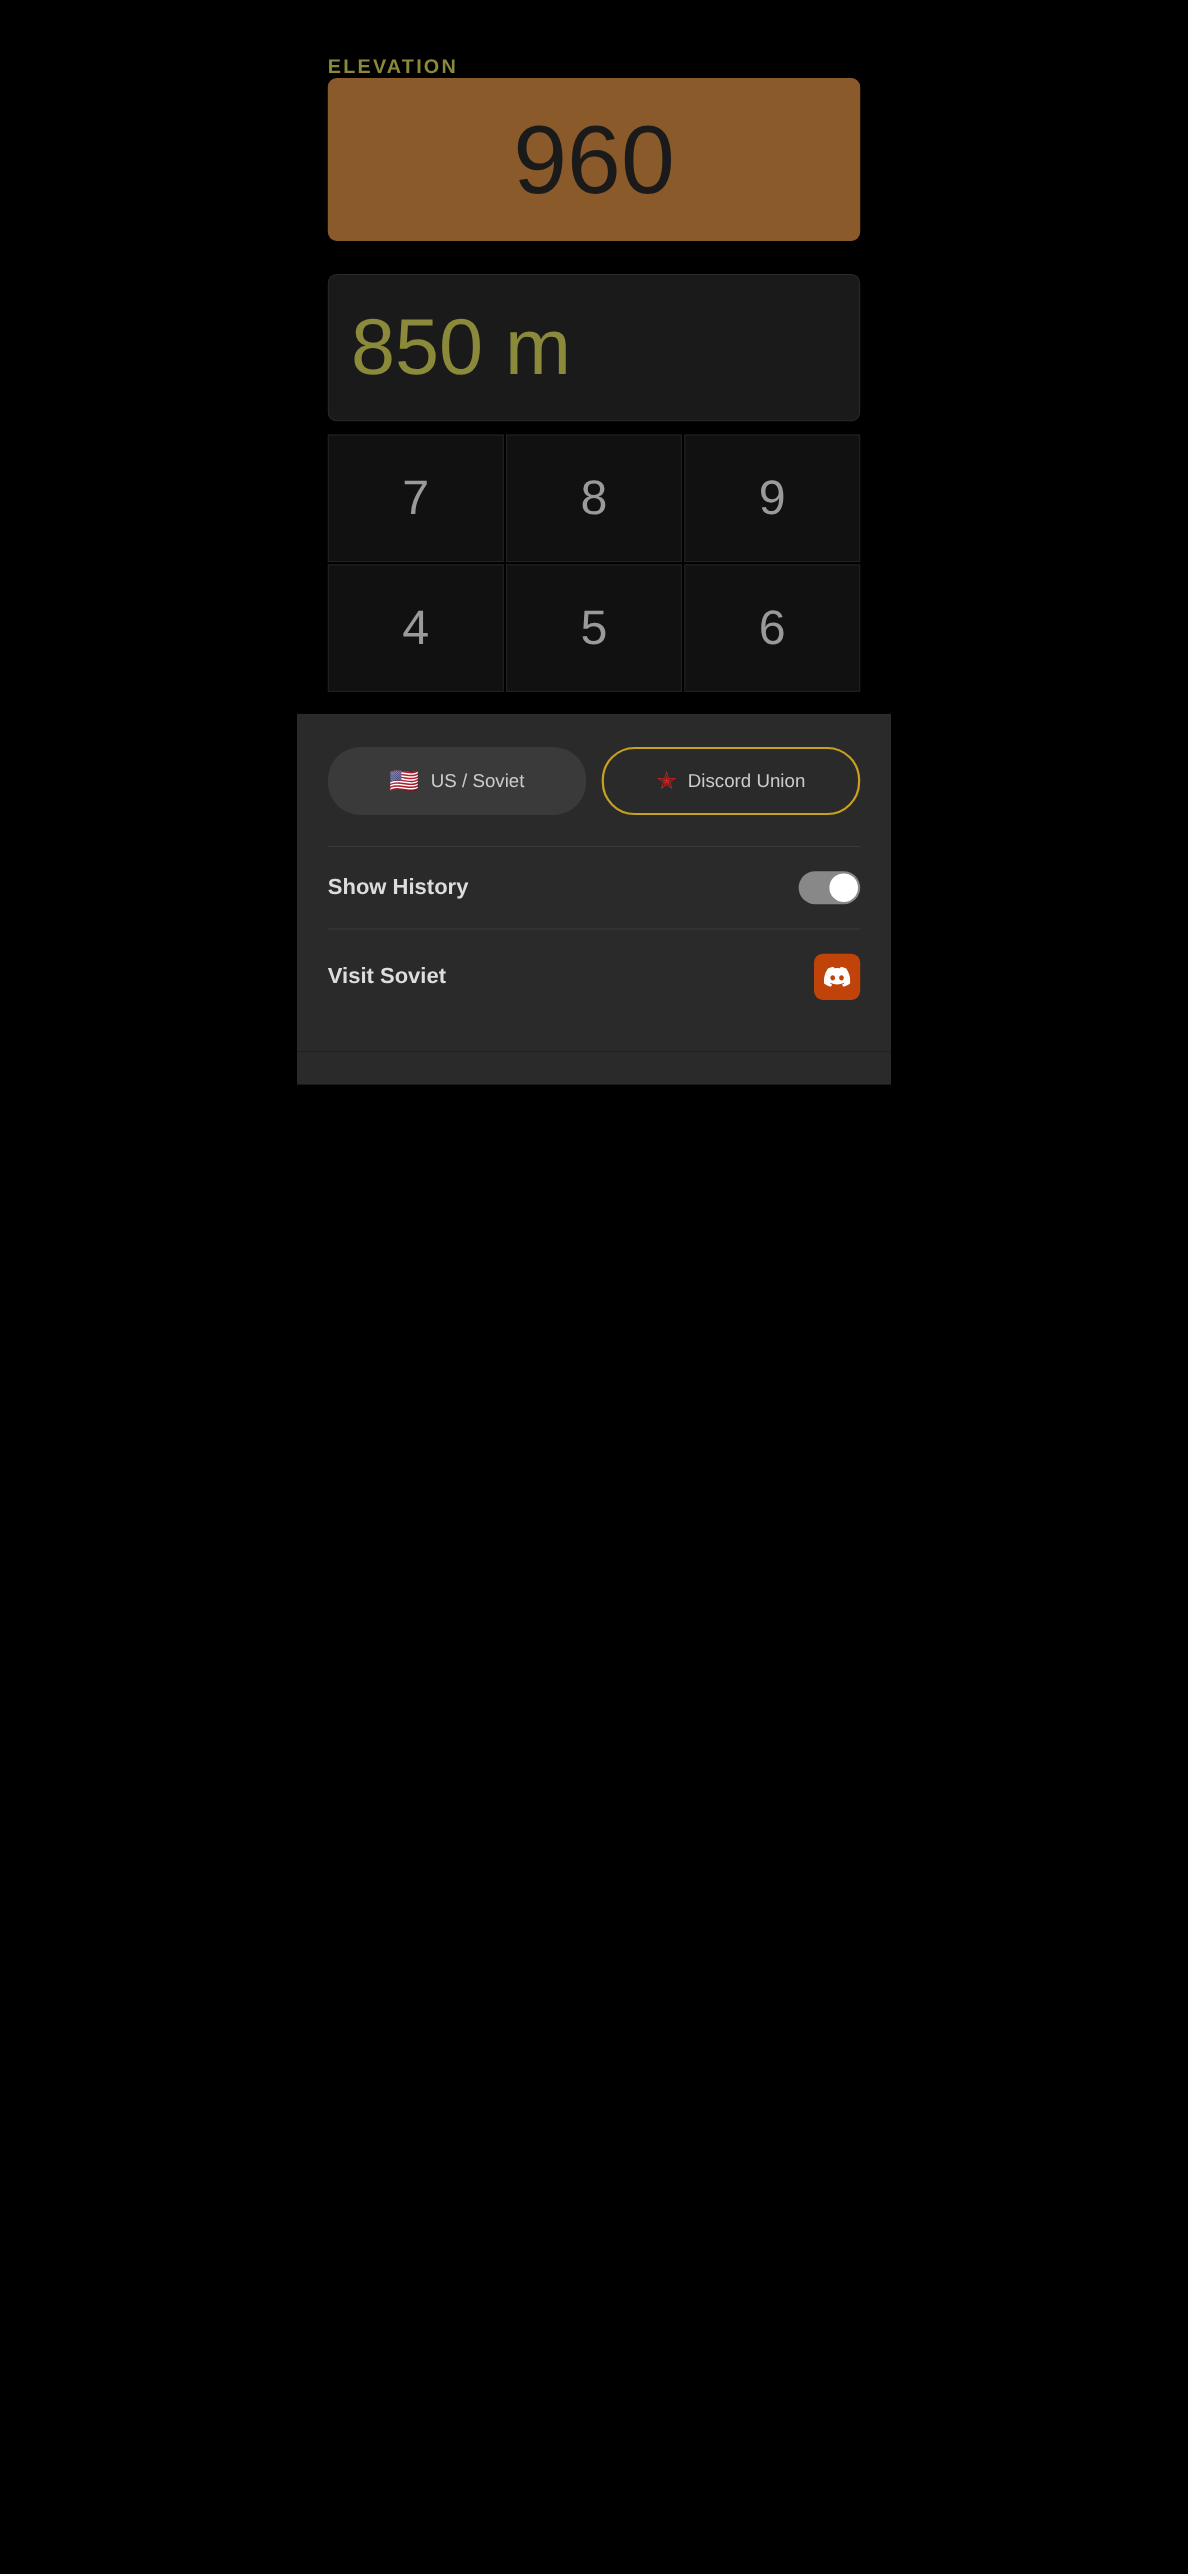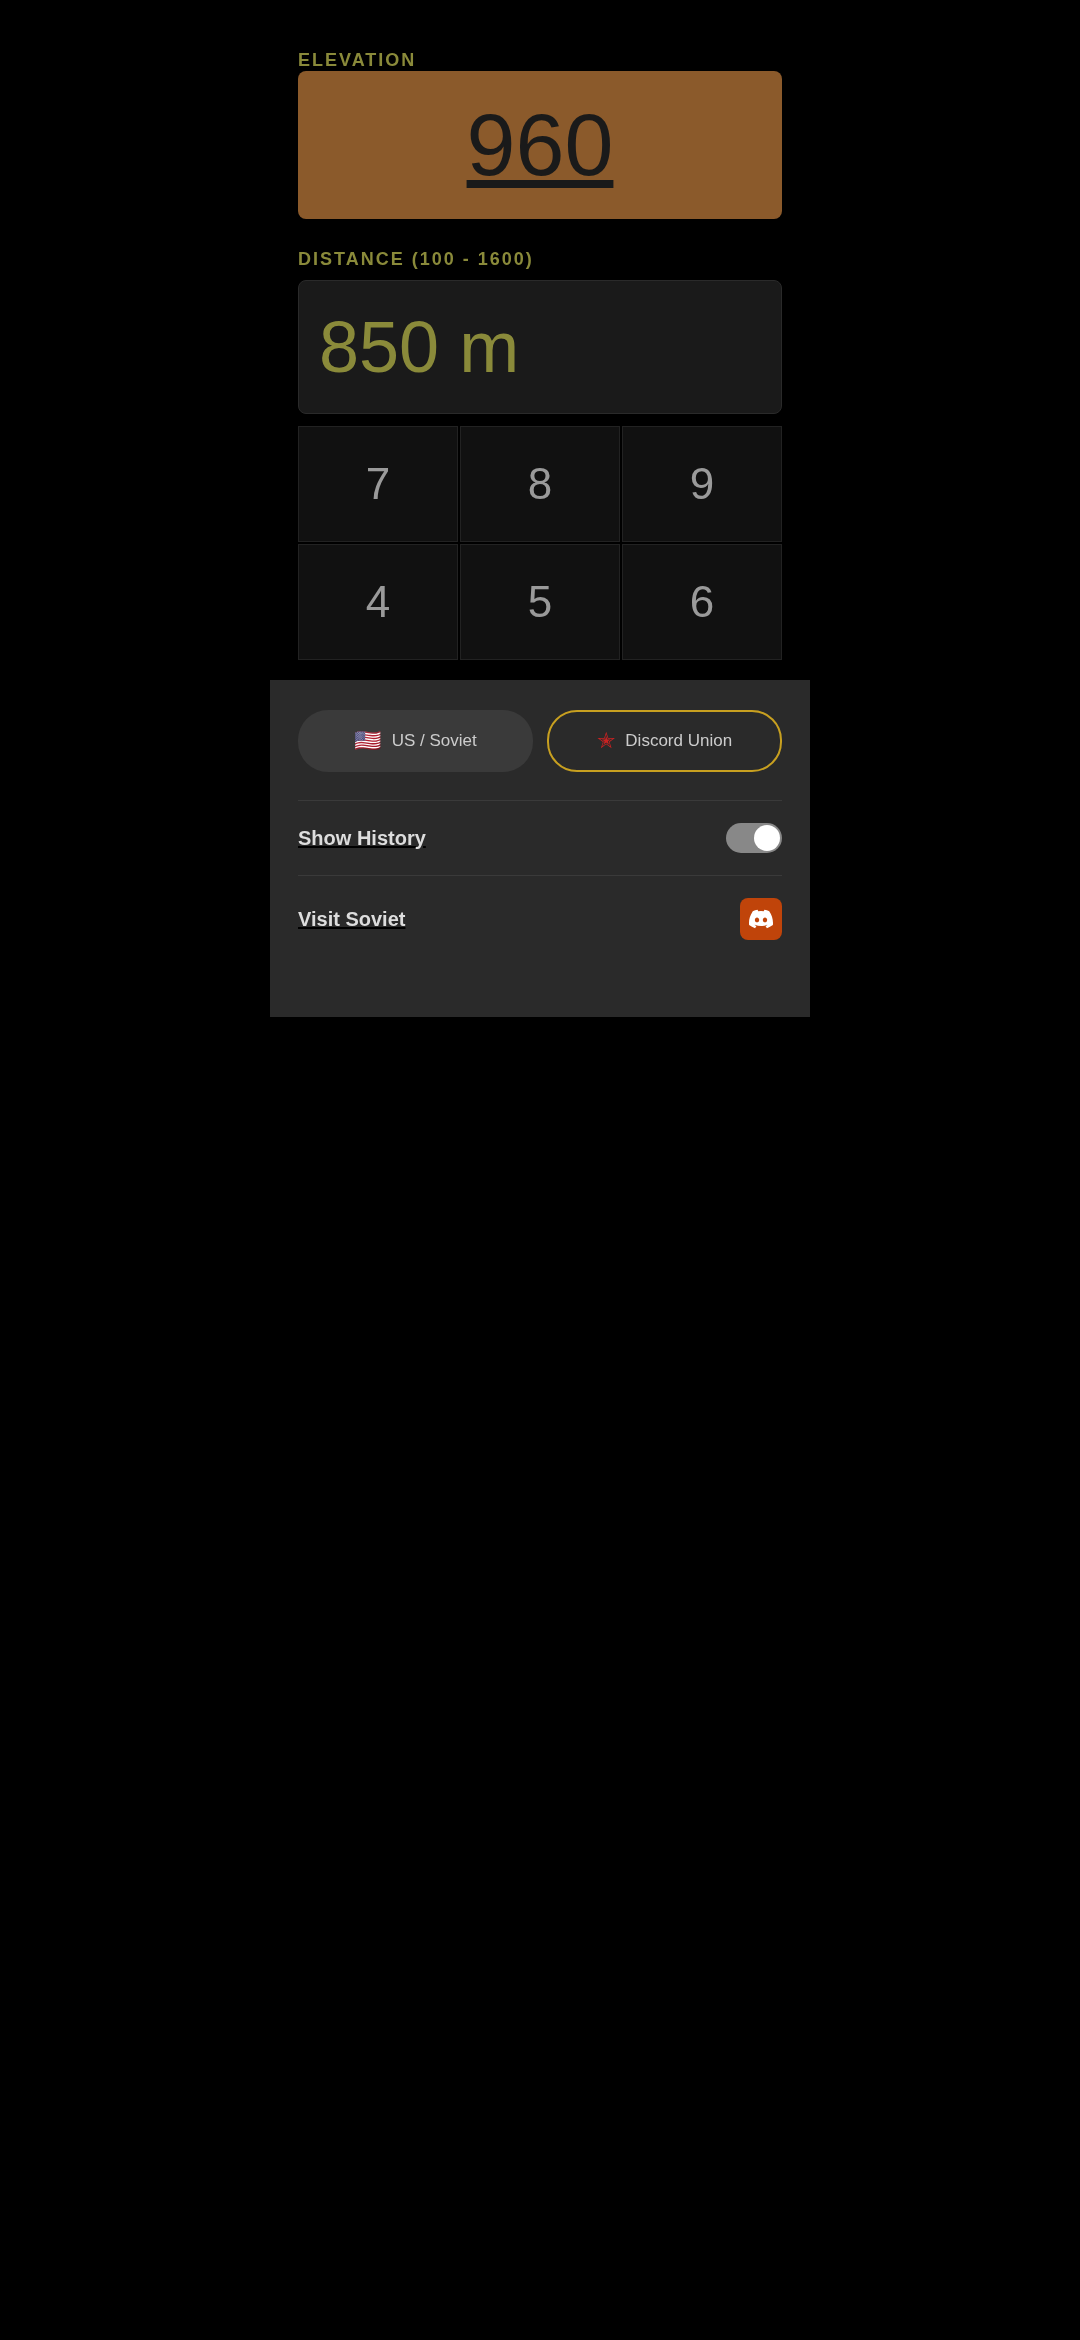--- a/index.html
+++ b/index.html
@@ -39,21 +39,20 @@
       padding: 30px;
       text-align: center;
       margin-bottom: 30px;
     }
 
     .elevation-value {
       color: #1a1a1a;
       font-size: 88px;
       font-weight: 300;
       line-height: 1;
-      text-decoration: underline;
     }
 
     .distance-label {
       color: #8a8a3a;
       font-size: 18px;
       font-weight: 600;
       letter-spacing: 2px;
       margin-bottom: 10px;
     }
 
@@ -135,21 +134,20 @@
     .faction-flag {
       font-size: 22px;
     }
 
     .settings-row {
       display: flex;
       align-items: center;
       justify-content: space-between;
       padding: 22px 0;
       border-top: 1px solid #3a3a3a;
-      text-decoration: underline;
     }
 
     .settings-label {
       color: #dddddd;
       font-size: 20px;
       font-weight: 600;
     }
 
     .toggle-switch {
       width: 56px;
@@ -202,21 +200,20 @@
 </head>
 <body>
 
 <div class="top-section">
   <div class="section-label">ELEVATION</div>
 
   <div class="elevation-box">
     <span class="elevation-value">960</span>
   </div>
 
-  <div class="distance-label">DISTANCE (100 - 1600)</div>
 
   <div class="distance-box">
     <span class="distance-value">
       <span>850</span>&nbsp;<span>m</span>
     </span>
   </div>
 
   <div class="numpad">
     <button class="numpad-btn">7</button>
     <button class="numpad-btn">8</button>

